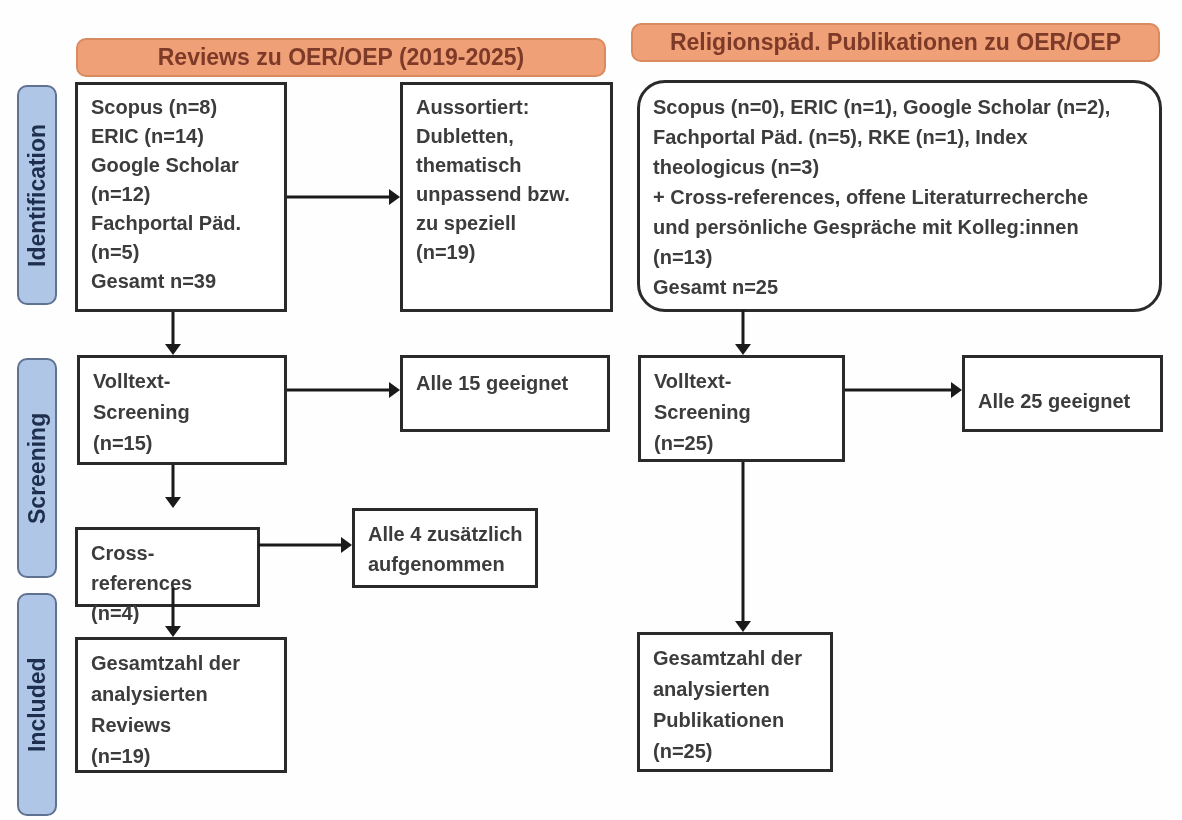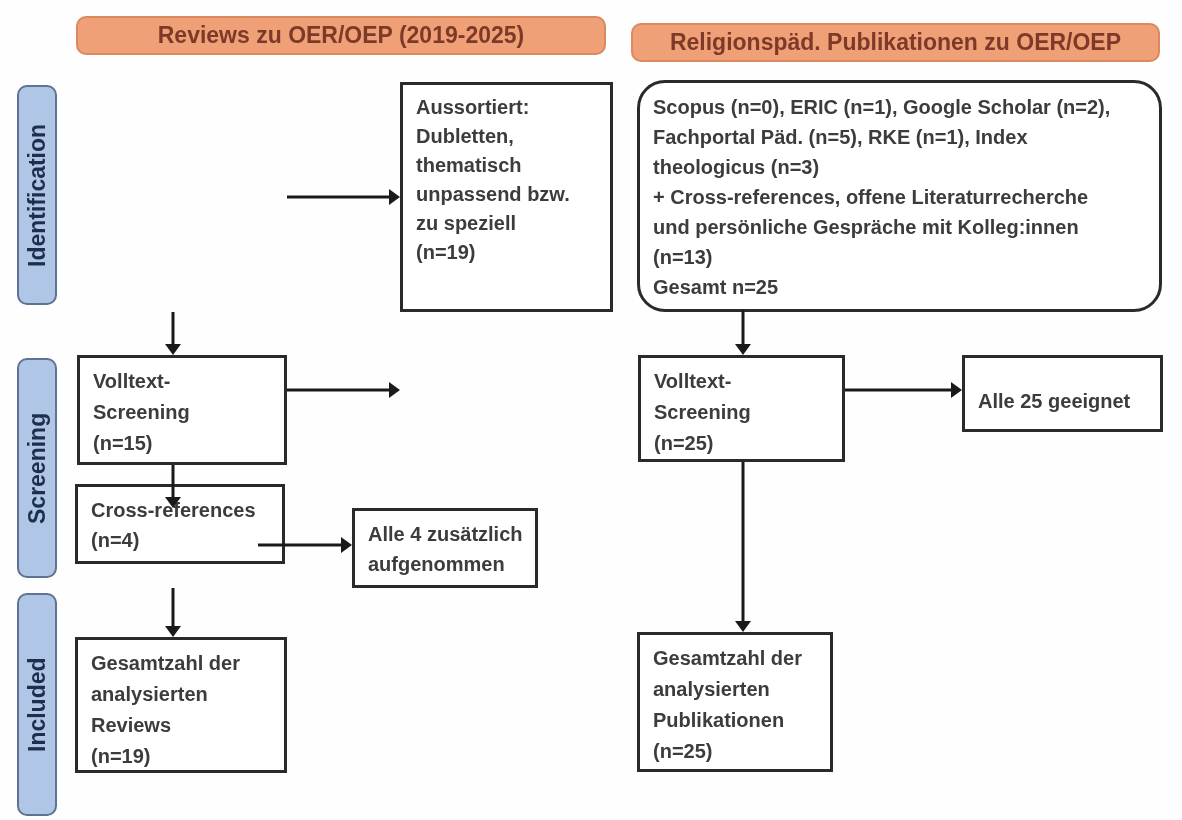--- a/index.html
+++ b/index.html
@@ -58,37 +58,45 @@
   .arrow.right{height:18px;}
   .arrow.right .shaft{top:50%;left:0;right:8px;height:3px;transform:translateY(-50%);}
   .arrow.right .head{top:50%;right:0;transform:translateY(-50%);
     border-top:8px solid transparent;border-bottom:8px solid transparent;border-left:11px solid #1a1a1a;}
 </style>
 </head>
 <body>
 
 <div class="canvas">
 
-  <div class="banner" style="left:76px;top:16px;width:530px;height:39px;">Reviews zu OER/OEP (2019-2025)</div>
+  <div class="banner" style="left:76px;top:38px;width:530px;height:39px;">Reviews zu OER/OEP (2019-2025)</div>
   <div class="banner" style="left:631px;top:23px;width:529px;height:39px;text-align:center;">Religionspäd. Publikationen zu OER/OEP</div>
 
   <div class="stage" style="left:17px;top:85px;width:40px;height:220px;">Identification</div>
   <div class="stage" style="left:17px;top:358px;width:40px;height:220px;">Screening</div>
   <div class="stage" style="left:17px;top:593px;width:40px;height:223px;">Included</div>
 
+  <div class="box" style="left:75px;top:82px;width:212px;height:230px;">Scopus (n=8)
+ERIC (n=14)
+Google Scholar
+(n=12)
+Fachportal Päd.
+(n=5)
+Gesamt n=39</div>
   <div class="box" style="left:400px;top:82px;width:213px;height:230px;">Aussortiert:
 Dubletten,
 thematisch
 unpassend bzw.
 zu speziell
 (n=19)</div>
   <div class="box" style="left:77px;top:355px;width:210px;height:110px;line-height:31px;">Volltext-
 Screening
 (n=15)</div>
-  <div class="box" style="left:75px;top:484px;width:210px;height:80px;line-height:30px;">Cross-references
+  <div class="box" style="left:400px;top:355px;width:210px;height:77px;padding-top:11px;">Alle 15 geeignet</div>
+  <div class="box" style="left:75px;top:527px;width:185px;height:80px;line-height:30px;">Cross-references
 (n=4)</div>
   <div class="box" style="left:352px;top:508px;width:186px;height:80px;line-height:30px;">Alle 4 zusätzlich
 aufgenommen</div>
   <div class="box" style="left:75px;top:637px;width:212px;height:136px;line-height:31px;">Gesamtzahl der
 analysierten
 Reviews
 (n=19)</div>
 
   <div class="box big" style="left:637px;top:80px;width:525px;height:232px;border-radius:28px;">Scopus (n=0), ERIC (n=1), Google Scholar (n=2),
 Fachportal Päd. (n=5), RKE (n=1), Index

